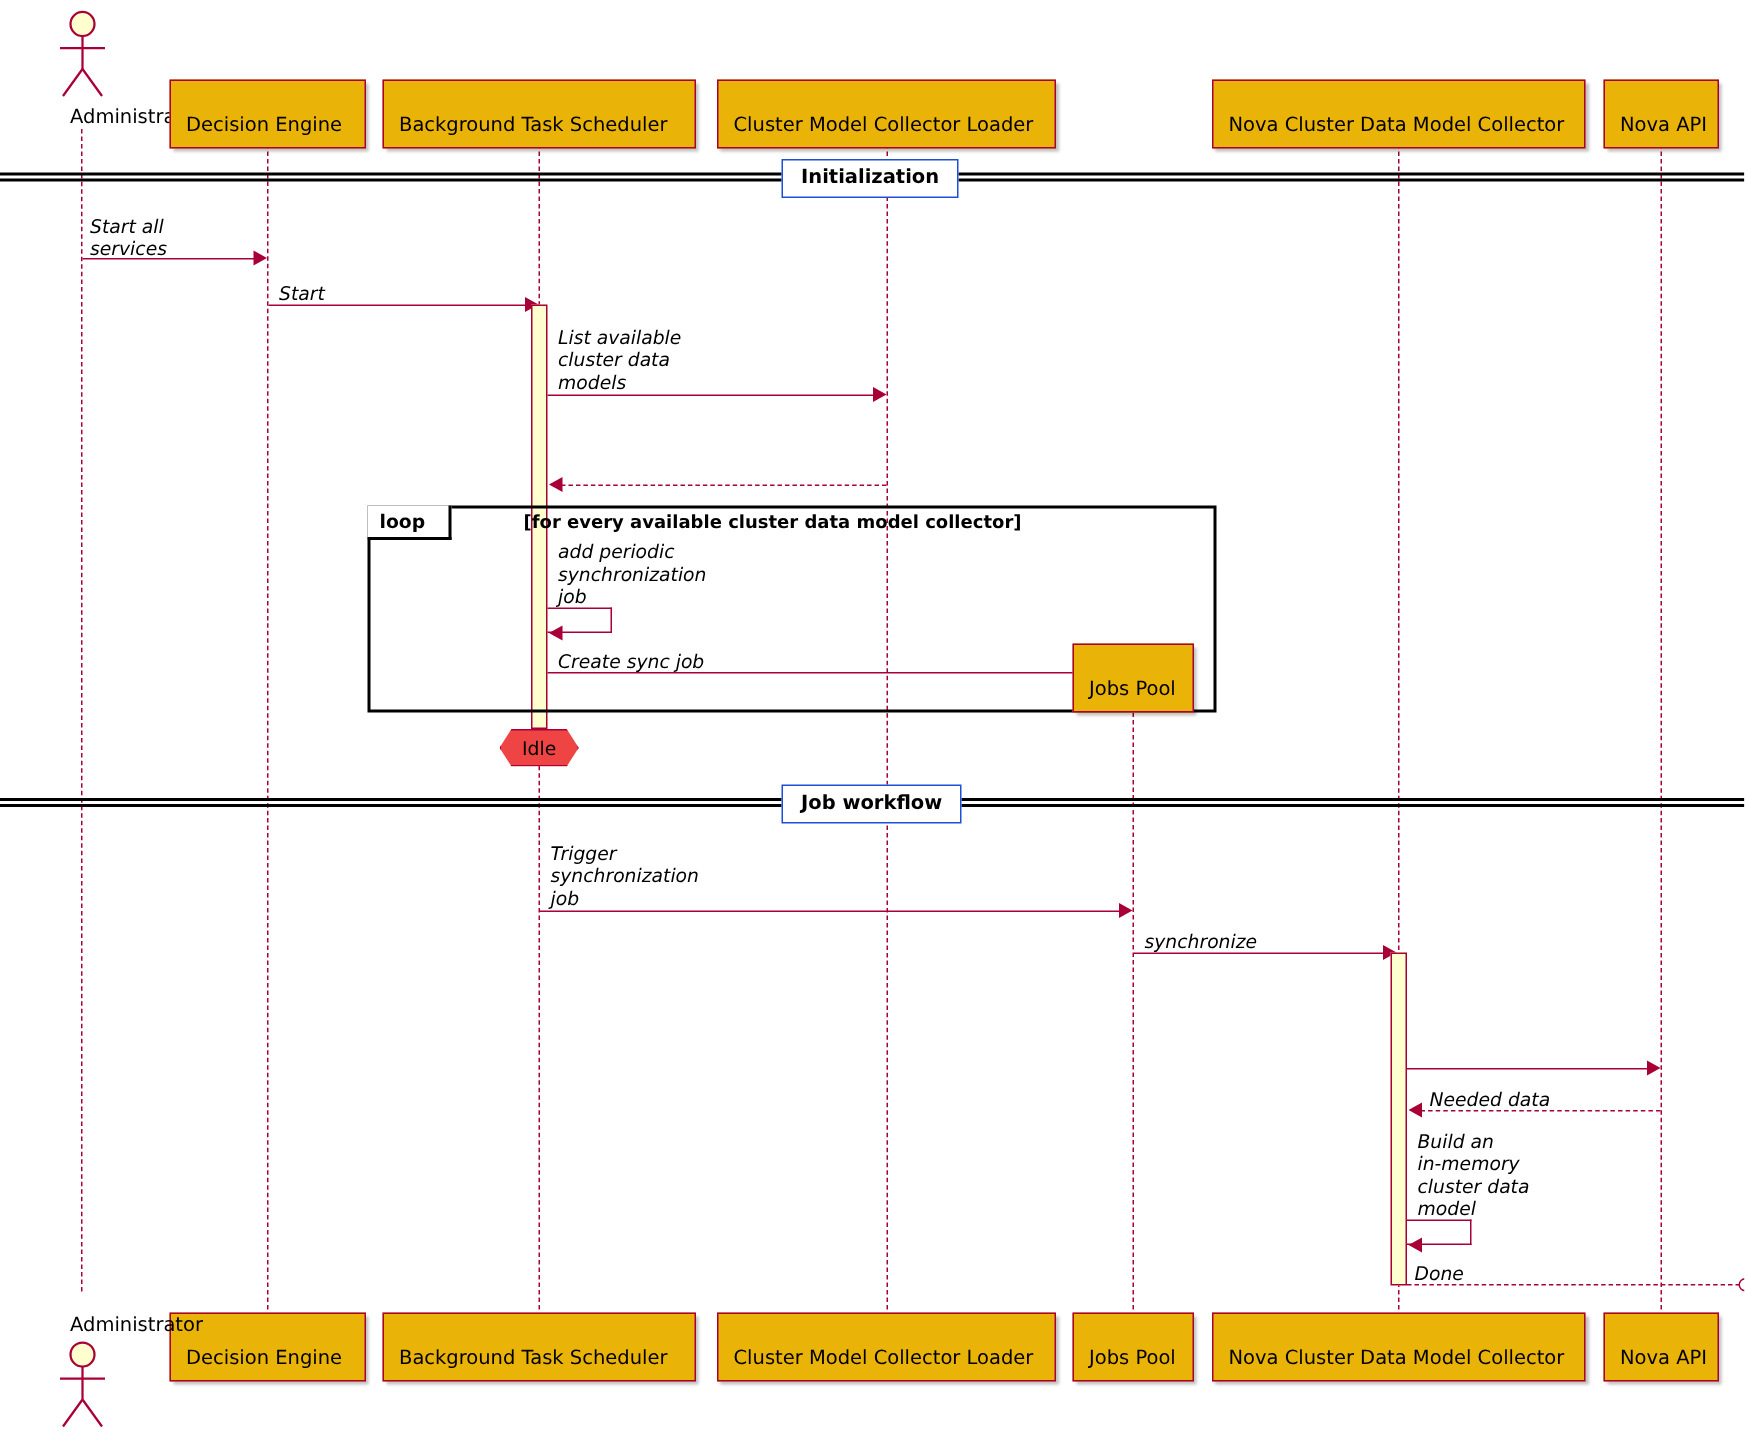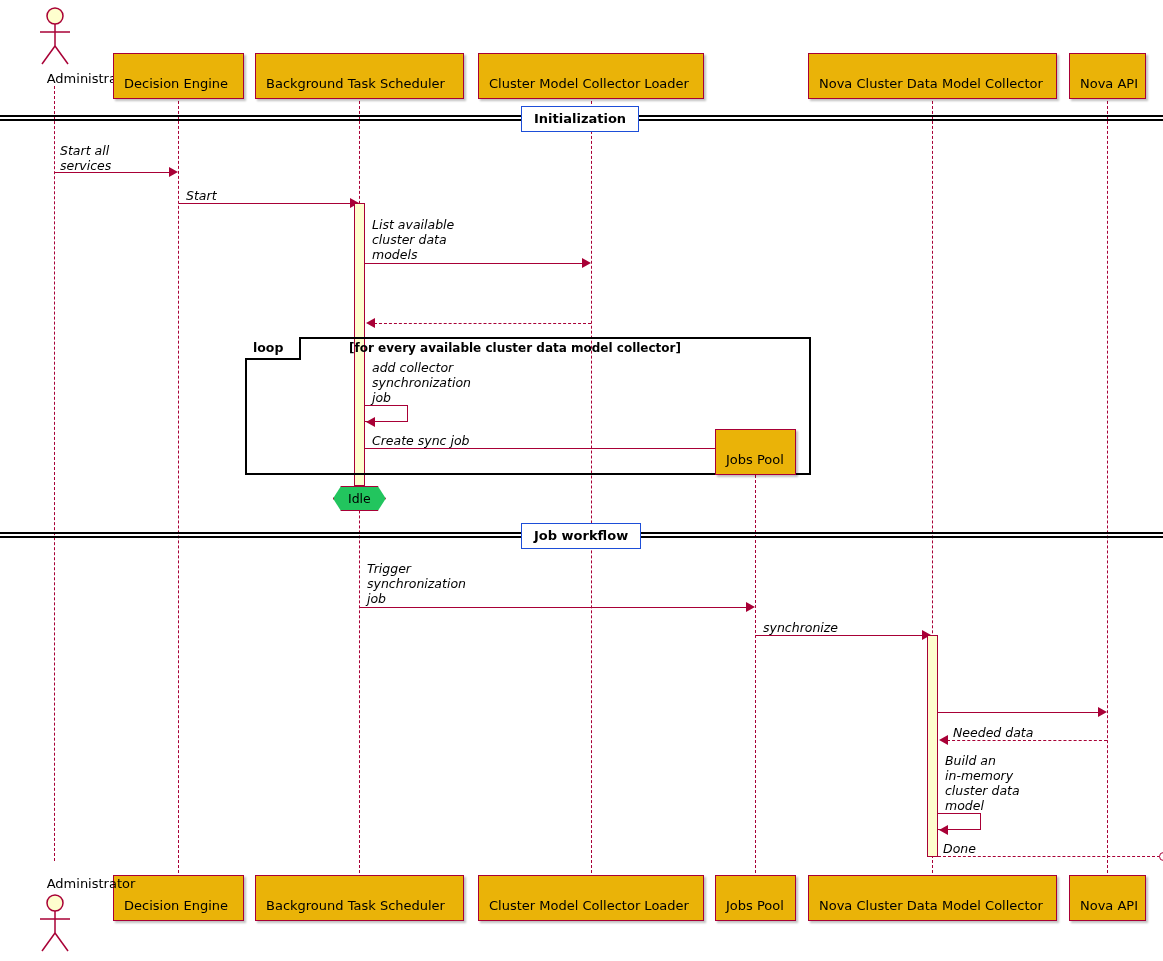--- a/index.html
+++ b/index.html
@@ -121,21 +121,21 @@
   }
   .loop-cond {
     position: absolute;
     font-size: 12px;
     font-weight: bold;
     color: #000000;
     white-space: nowrap;
   }
   .note-hex {
     position: absolute;
-    background: #22c55e;
+    background: #ef4444;
     border: 1px solid #A80036;
     font-size: 12.5px;
     color: #000000;
     text-align: center;
     padding: 4px 14px;
     white-space: nowrap;
   }
   .self-loop {
     position: absolute;
     border: 1px solid #A80036;
@@ -202,21 +202,21 @@
   <div class="msg-line" style="left:365px; top:263px; width:218px;"></div>
   <div class="arrow-r" style="left:582px; top:258px;"></div>
 
   <div class="msg-line dashed" style="left:374px; top:323px; width:217px;"></div>
   <div class="arrow-l" style="left:366px; top:318px;"></div>
 
   <div class="loop-frame" style="left:245px; top:337px; width:566px; height:138px;"></div>
   <div class="loop-tab" style="left:245px; top:337px;">loop</div>
   <div class="loop-cond" style="left:349px; top:341px;">[for every available cluster data model collector]</div>
 
-  <div class="msg-text" style="left:372px; top:360px;">add collector
+  <div class="msg-text" style="left:372px; top:360px;">add periodic
 synchronization
 job</div>
   <div class="self-loop" style="left:365px; top:405px; width:43px; height:17px;"></div>
   <div class="arrow-l" style="left:366px; top:417px;"></div>
 
   <div class="msg-text" style="left:372px; top:433px;">Create sync job</div>
   <div class="msg-line" style="left:365px; top:448px; width:382px;"></div>
   <div class="arrow-r" style="left:746px; top:443px;"></div>
 
   <div class="participant" style="left:715px; top:429px; width:81px;">Jobs Pool</div>

